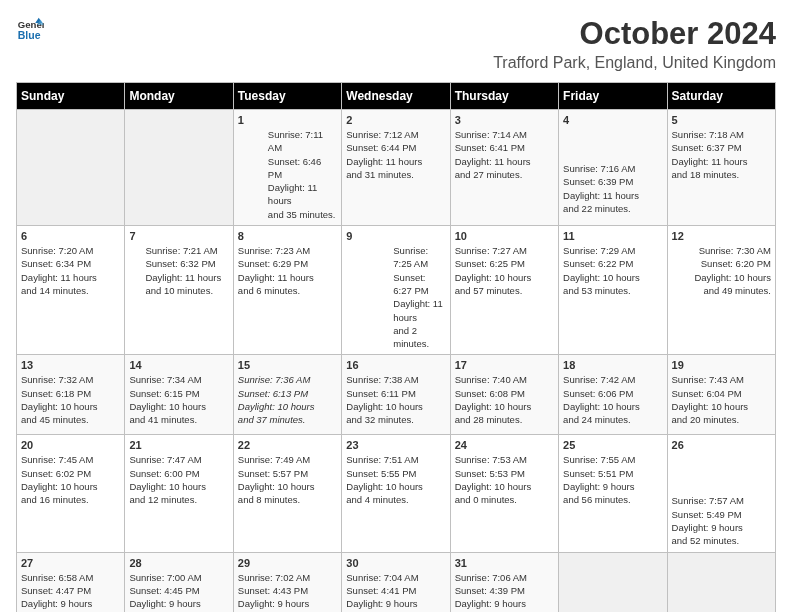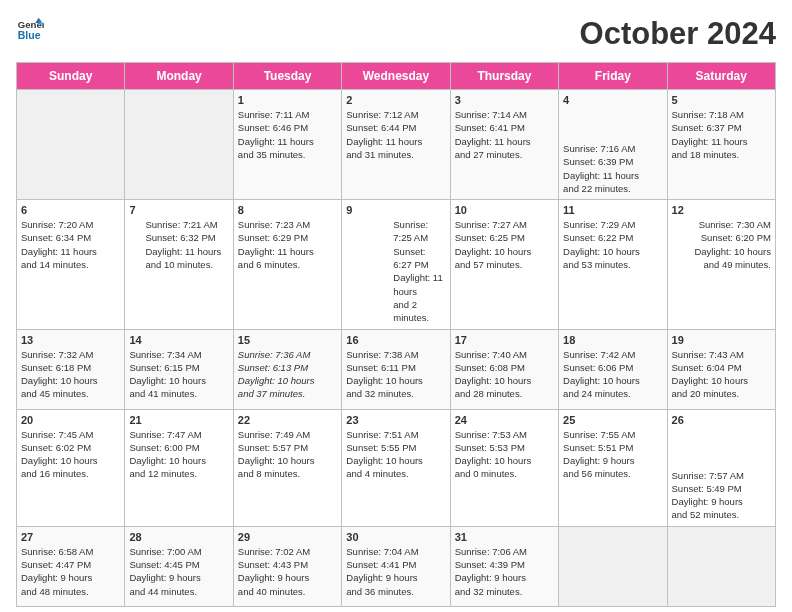--- a/index.html
+++ b/index.html
@@ -37,26 +37,26 @@
       font-size: 16px;
       color: #555;
       margin-top: 2px;
     }
     table {
       width: 100%;
       border-collapse: collapse;
       table-layout: fixed;
     }
     thead tr th {
-      background-color: #ec4899;
+      background-color: #000000;
       color: #fff;
       font-size: 12px;
       font-weight: bold;
       padding: 6px 4px;
-      text-align: center;
+      text-align: left;
       border: 1px solid #c0c0c0;
     }
     tbody tr td {
       border: 1px solid #c0c0c0;
       vertical-align: top;
       padding: 4px 4px;
       font-size: 10px;
       color: #333;
       height: 80px;
       background: #fff;
@@ -86,20 +86,21 @@
   <div class="logo">
     <svg class="logo-icon" viewBox="0 0 32 32">
       <text x="2" y="14" font-size="11" font-weight="bold" fill="#333" font-family="Arial">General</text>
       <text x="2" y="26" font-size="12" font-weight="bold" fill="#1a6faf" font-family="Arial">Blue</text>
       <polygon points="22,8 30,8 26,2" fill="#1a6faf"></polygon>
       <polygon points="24,10 32,10 28,4" fill="#4a9fd4" opacity="0.7"></polygon>
     </svg>
   </div>
   <div class="title-block">
     <div class="month-title">October 2024</div>
+    <div class="location">Trafford Park, England, United Kingdom</div>
   </div>
 </div>
 
 <table>
   <thead>
     <tr>
     <th>Sunday</th>
         <th>Monday</th>
         <th>Tuesday</th>
         <th>Wednesday</th>
@@ -107,21 +108,21 @@
         <th>Friday</th>
         <th>Saturday</th>
       </tr>
   </thead>
   <tbody id="calendar-body">
   <tr>
         <td class="empty-cell"></td>
         <td class="empty-cell"></td>
         <td>
           <span class="day-num">1</span>
-          <div class="cell-content" style="white-space: pre-line;">Sunrise: 7:11 AM
+          <div class="cell-content" style="white-space: pre-line; margin-left: 30px;">Sunrise: 7:11 AM
 Sunset: 6:46 PM
 Daylight: 11 hours
 and 35 minutes.</div>
         </td>
         <td>
           <span class="day-num">2</span>
           <div class="cell-content" style="white-space: pre-line;">Sunrise: 7:12 AM
 Sunset: 6:44 PM
 Daylight: 11 hours
 and 31 minutes.</div>

